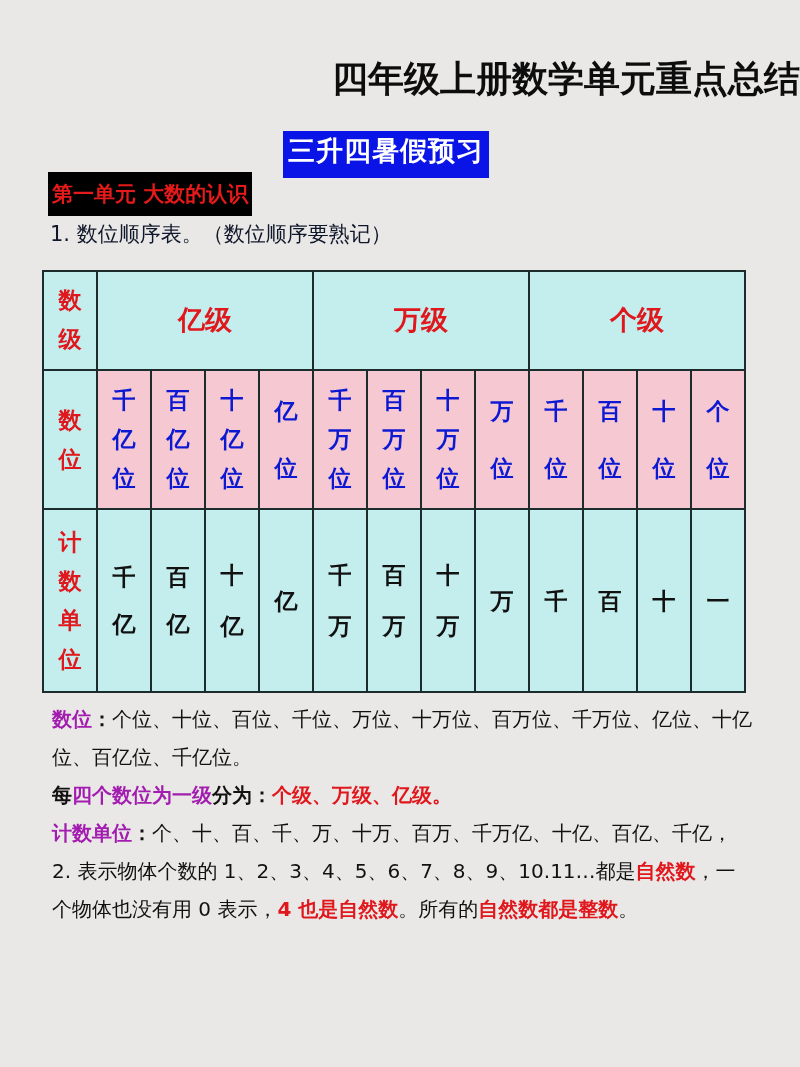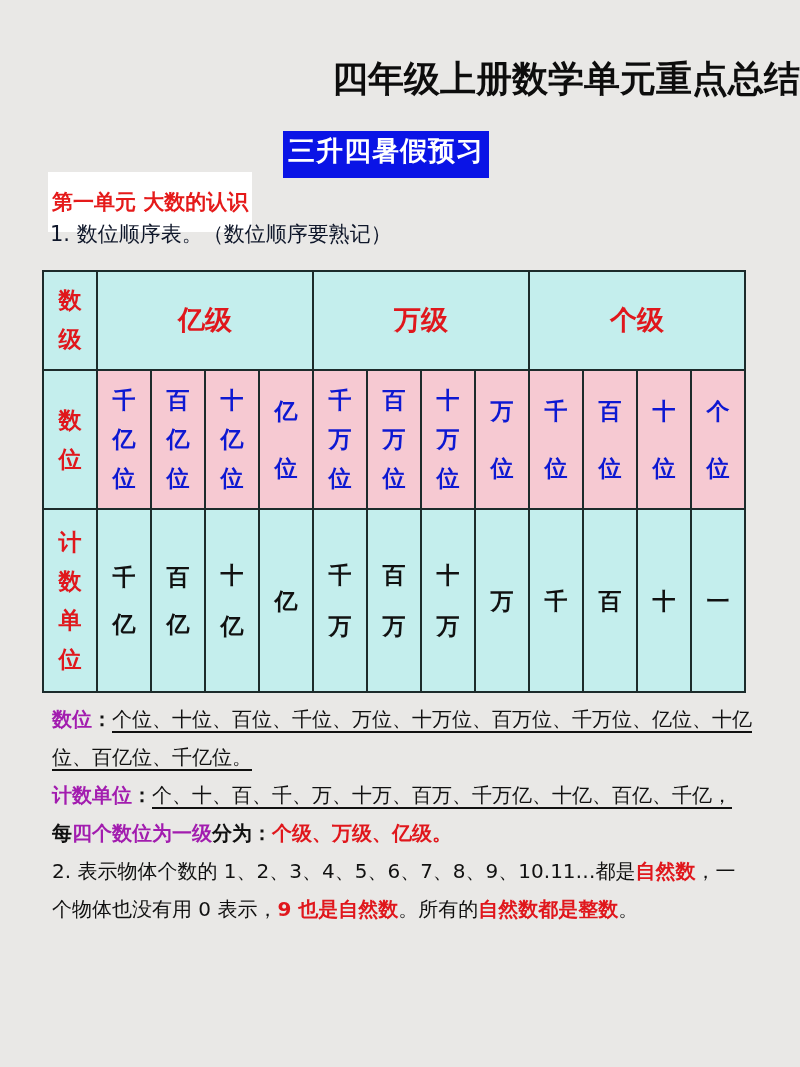--- a/index.html
+++ b/index.html
@@ -12,22 +12,22 @@
   .title {
     position: absolute; left: 0; top: 55px; width: 800px; text-align: right;
     font-size: 36px; font-weight: bold; color: #0d0d0d; letter-spacing: 0px;
   }
   .badge-blue {
     position: absolute; left: 283px; top: 131px; width: 206px; height: 47px;
     background: #0a14e6; color: #fff; font-size: 27px; font-weight: bold;
     text-align: center; line-height: 39px; letter-spacing: 1px;
   }
   .badge-yellow {
-    position: absolute; left: 48px; top: 172px; height: 36px; padding: 12px 4px;
-    background: #ffffff; color: #e51a1a; font-size: 21px; font-weight: bold;
+    position: absolute; left: 48px; top: 172px; height: 36px; padding: 4px 4px;
+    background: #000000; color: #e51a1a; font-size: 21px; font-weight: bold;
     line-height: 36px;
   }
   .subhead {
     position: absolute; left: 50px; top: 220px; font-size: 21px; color: #0f172a;
   }
   table.dt {
     position: absolute; left: 42px; top: 270px; width: 704px; height: 423px;
     border-collapse: collapse; table-layout: fixed;
   }
   table.dt td {
@@ -48,21 +48,21 @@
   .pl .vstack.twoWide span { margin: 17px 0; }
   .un .vstack.two span { margin: 12px 0; }
   .un .vstack.two.off span { margin: 14px 0; }
   .notes {
     position: absolute; left: 52px; top: 700px; width: 700px;
     font-size: 20px; line-height: 38px; color: #111;
   }
   .notes p { margin: 0; }
   .blue { color: #a21caf; font-weight: bold; }
   .red { color: #e0171c; font-weight: bold; }
-  .ul { text-decoration: underline; text-underline-offset: 5px; text-decoration-thickness: 1.5px; }
+  .ul { text-underline-offset: 5px; text-decoration-thickness: 1.5px; }
   .bold { font-weight: bold; }
 </style>
 </head>
 <body>
 
 <div class="title">四年级上册数学单元重点总结</div>
 <div class="badge-blue">三升四暑假预习</div>
 <div class="badge-yellow">第一单元 大数的认识</div>
 <div class="subhead">1. 数位顺序表。（数位顺序要熟记）</div>
 
@@ -198,21 +198,21 @@
           </div></td>
   </tr>
 </tbody>
   </table>
 
 <div class="notes">
   <p>
     <span class="blue">数位</span><span class="bold">：</span><span class="ul">个位、十位、百位、千位、万位、十万位、百万位、千万位、亿位、十亿位、百亿位、千亿位。</span>
   </p>
   <p>
+    <span class="bold">每</span><span class="blue">四个数位为一级</span><span class="bold">分为：</span><span class="red">个级、万级、亿级。</span>
+  </p>
+  <p>
     <span class="blue">计数单位</span><span class="bold">：</span><span class="ul">个、十、百、千、万、十万、百万、千万亿、十亿、百亿、千亿，</span>
   </p>
   <p>
-    <span class="bold">每</span><span class="blue">四个数位为一级</span><span class="bold">分为：</span><span class="red">个级、万级、亿级。</span>
-  </p>
-  <p>
-    <span>2. 表示物体个数的 1、2、3、4、5、6、7、8、9、10.11…都是</span><span class="red">自然数</span><span>，一个物体也没有用 0 表示，</span><span class="red">9 也是自然数</span><span>。所有的</span><span class="red">自然数都是整数</span><span>。</span>
+    <span>2. 表示物体个数的 1、2、3、4、5、6、7、8、9、10.11…都是</span><span class="red">自然数</span><span>，一个物体也没有用 0 表示，</span><span class="red">4 也是自然数</span><span>。所有的</span><span class="red">自然数都是整数</span><span>。</span>
   </p>
 </div>
 
 </body></html>

